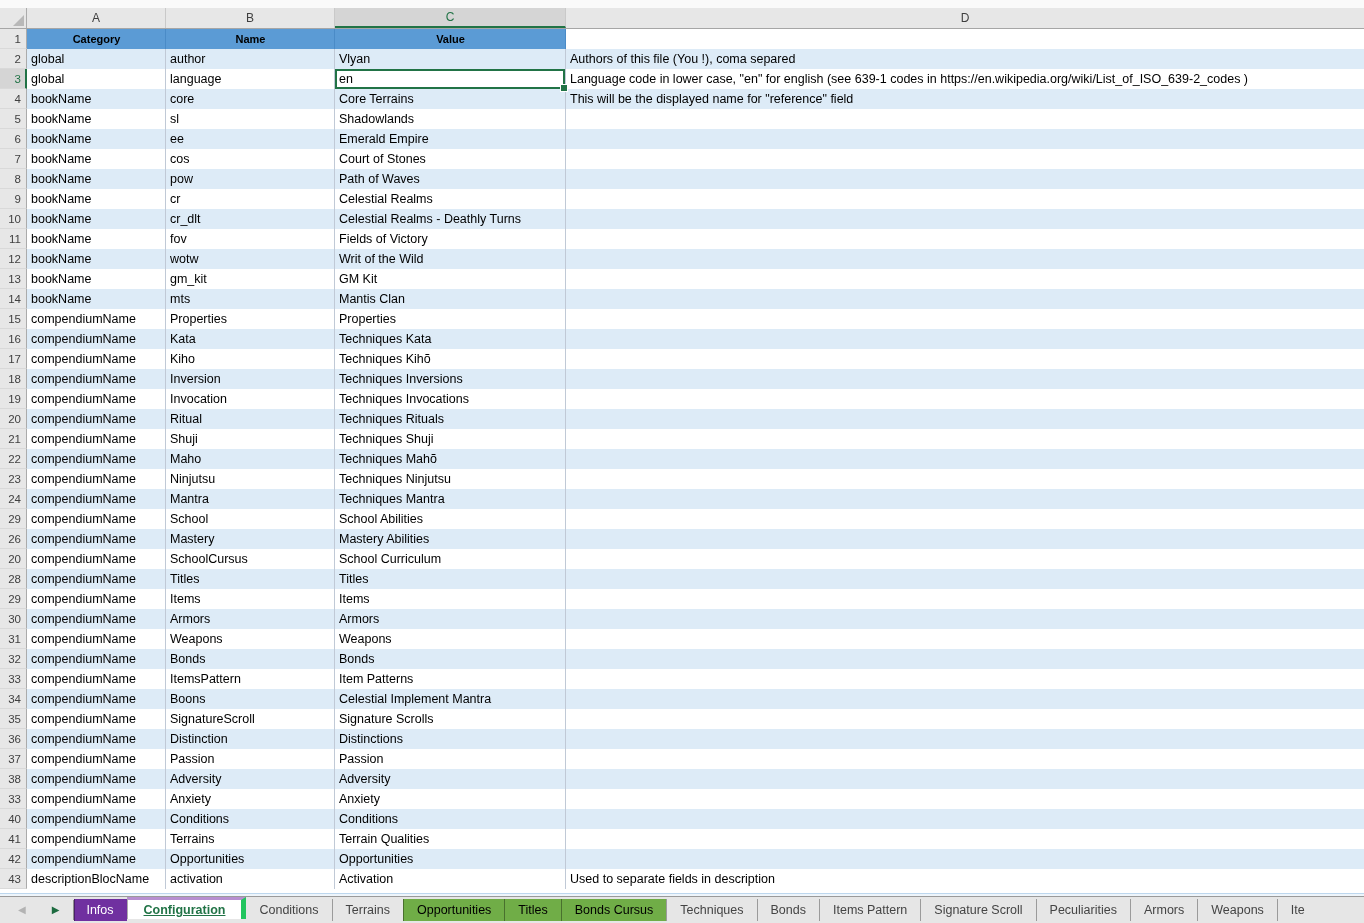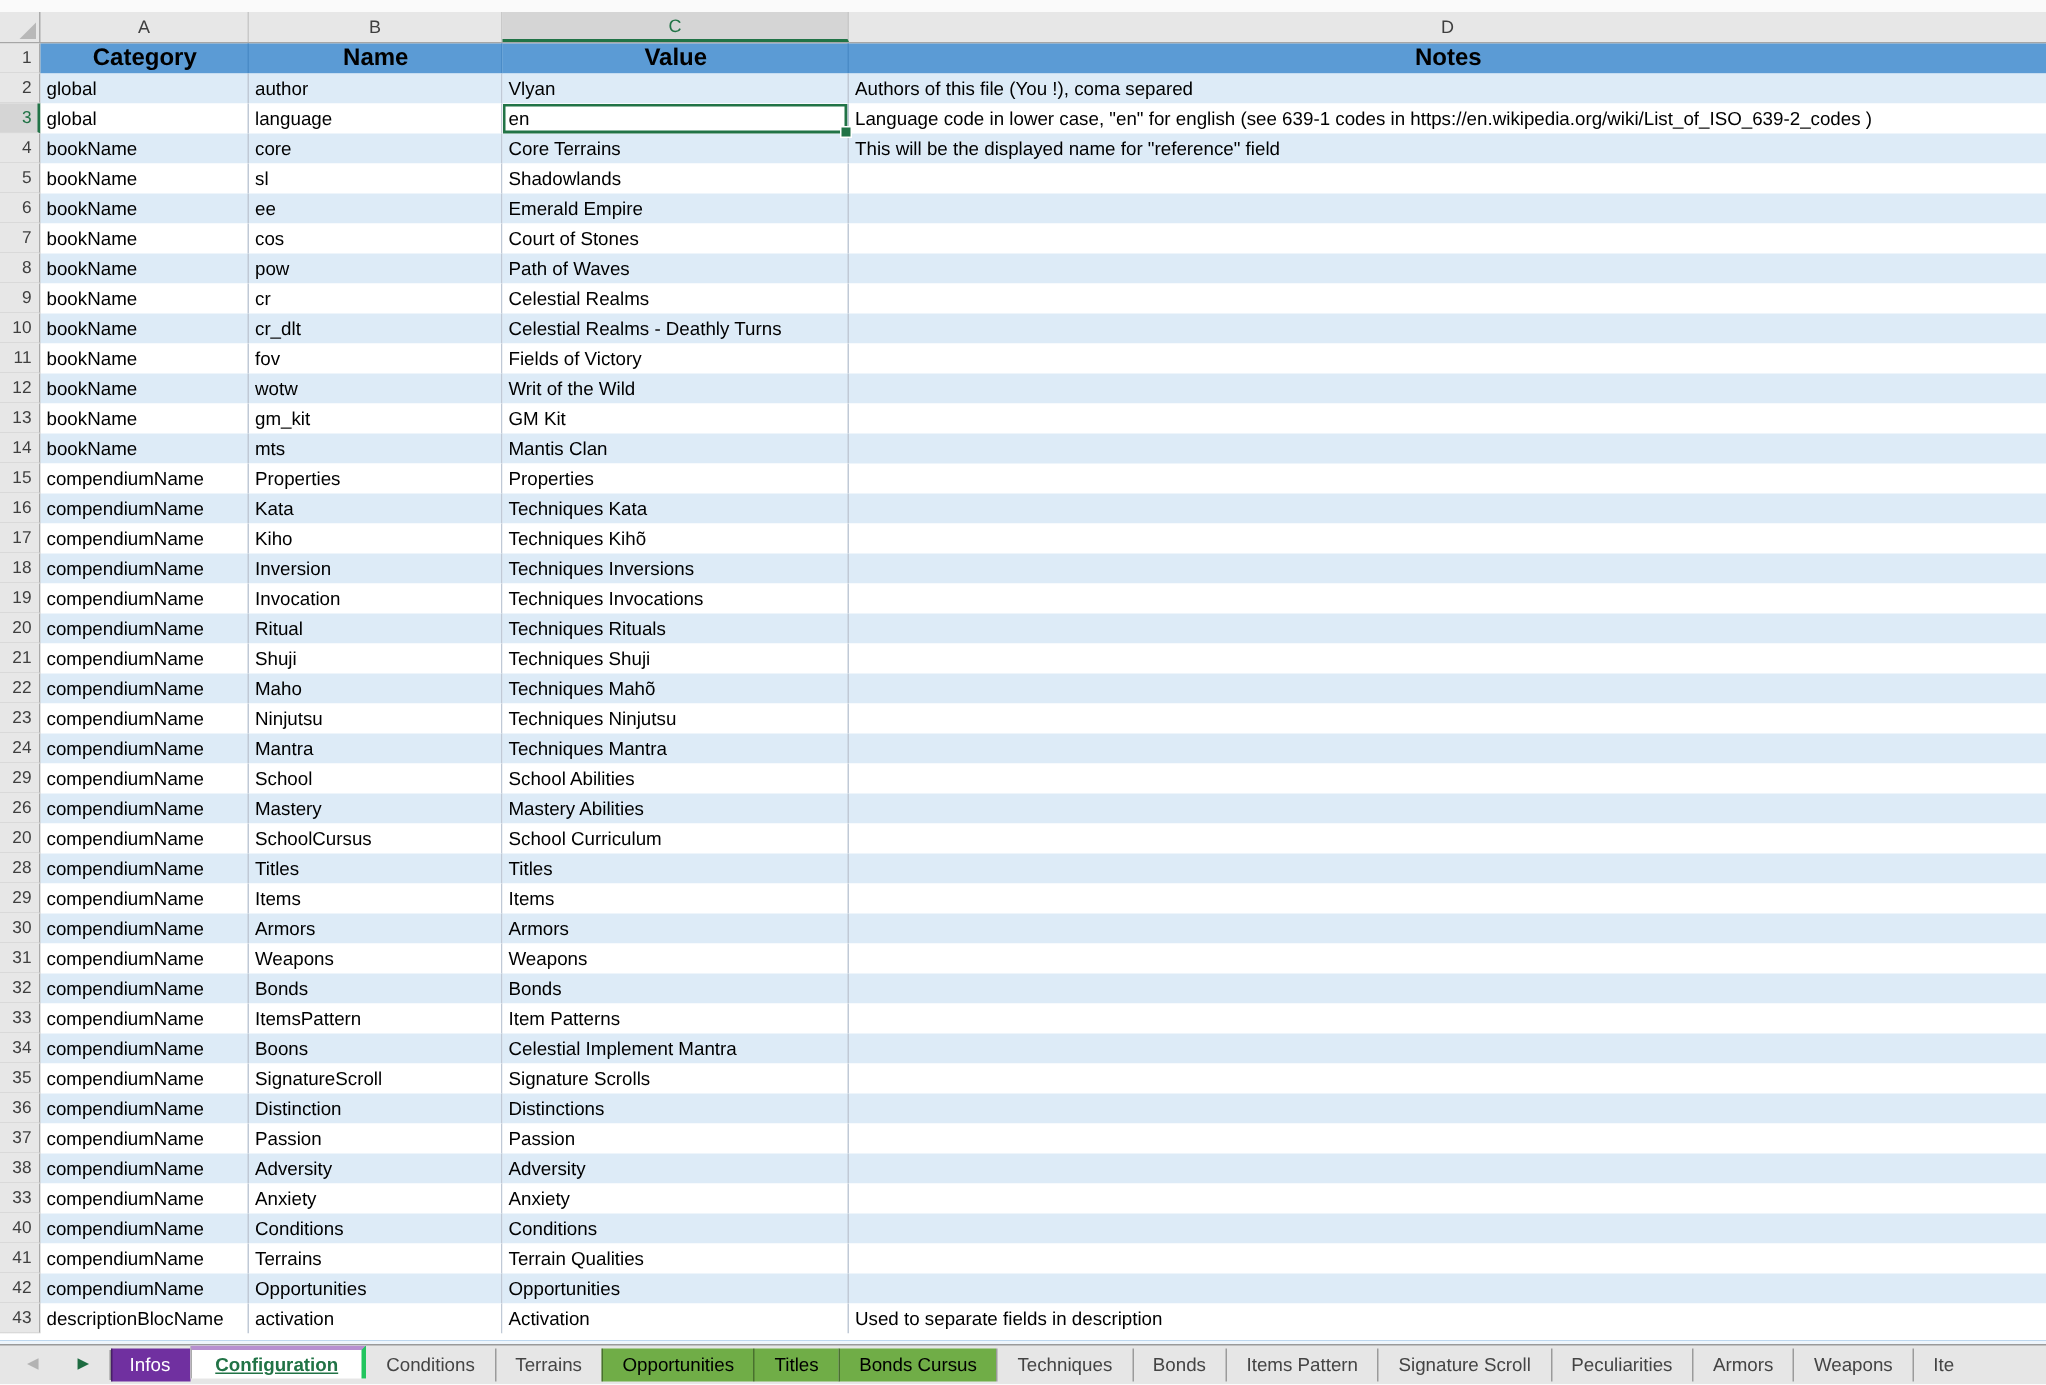--- a/index.html
+++ b/index.html
@@ -23,42 +23,42 @@
   .rownum{box-sizing:border-box;width:27px;background:#e7e7e7;color:#3f3f3f;font-size:11.5px;
       text-align:right;padding-right:5px;border-right:1px solid #ababab;border-bottom:1px solid #d9d9d9;
       flex:0 0 auto;}
   .rownum.sel{background:#d5d5d5;color:#217346;border-right:2px solid #217346;padding-right:4px;}
   .cell{box-sizing:border-box;font-size:12.5px;color:#000;padding:0 3px 0 4px;white-space:nowrap;
       overflow:hidden;border-right:1px solid #c0c9d6;}
   .cell.cd{border-right:none;}
   .row.band .cell{background:#ddebf7;}
   .row.plain .cell{background:#ffffff;}
   
-  .row.hdr .cell{background:#5b9bd5;font-weight:bold;font-size:16px;text-align:center;
+  .row.hdr .cell{background:#5b9bd5;font-weight:bold;font-size:11px;text-align:center;
       color:#000;border-right:1px solid #4a8bc7;}
   .row.hdr .cell.cd{border-right:none;}
   
   .cell.sel-cell{position:relative;box-shadow:inset 0 0 0 2px #217346;overflow:visible;}
   .cell.sel-cell .fill-handle{position:absolute;right:-3px;bottom:-3px;width:6px;height:6px;
       background:#217346;border:1px solid #fff;z-index:5;}
   
   .sliver{height:7px;background:linear-gradient(#ffffff 0 4px,#bdd7ee 4px 5px,#eef5fb 5px 100%);flex:0 0 auto;}
   
   .tabbar{flex:1 1 auto;background:#e6e6e6;border-top:1px solid #9a9a9a;display:flex;align-items:stretch;overflow:hidden;}
   .nav{display:flex;align-items:center;padding:0 14px 0 18px;gap:26px;}
   .nav .arrow{font-size:10px;line-height:1;cursor:default;}
   .arrow.prev{color:#b3b3b3;}
   .arrow.next{color:#1d6b40;}
   .tab-sep{width:1px;background:#8f8f8f;margin:3px 0 3px 0;}
   .tabs{display:flex;align-items:stretch;}
   .tab{box-sizing:border-box;display:flex;align-items:center;padding:0 13px;font-size:12.5px;
       color:#444;white-space:nowrap;border-left:1px solid #9b9b9b;margin:2px 0 2px 0;}
   .tab:first-child{border-left:none;padding-left:11px;}
   .tab.colored{color:#fff;border-left:1px solid rgba(0,0,0,.35);margin:2px 0;}
-  .tab.active{background:#fff;border-left:1px solid #ababab;border-right:3px solid #22c55e;
+  .tab.active{background:#fff;border-left:1px solid #ababab;border-right:5px solid #22c55e;
       border-top:3px solid #b78fd0;margin:0 0 4px 0;font-weight:bold;color:#217346;
       text-decoration:underline;padding:0 16px;}
   .tab.active + .tab{border-left:none;}
 </style>
 </head>
 <body>
 
 <div id="app">
 
   <div class="top-strip"></div>
@@ -74,21 +74,20 @@
       <div class="col-h w-d">D</div>
     </div>
 
   <div class="grid" id="grid">
 
   <div class="row hdr">
         <div class="rownum">1</div>
         <div class="cell ca w-a">Category</div>
         <div class="cell cb w-b">Name</div>
         <div class="cell cc w-c">Value</div>
-        <div class="cell cd w-d">Notes</div>
       </div>
       <div class="row band">
         <div class="rownum">2</div>
         <div class="cell ca w-a">global</div>
         <div class="cell cb w-b">author</div>
         <div class="cell cc w-c">Vlyan</div>
         <div class="cell cd w-d">Authors of this file (You !), coma separed</div>
       </div>
       <div class="row plain">
         <div class="rownum sel">3</div>

